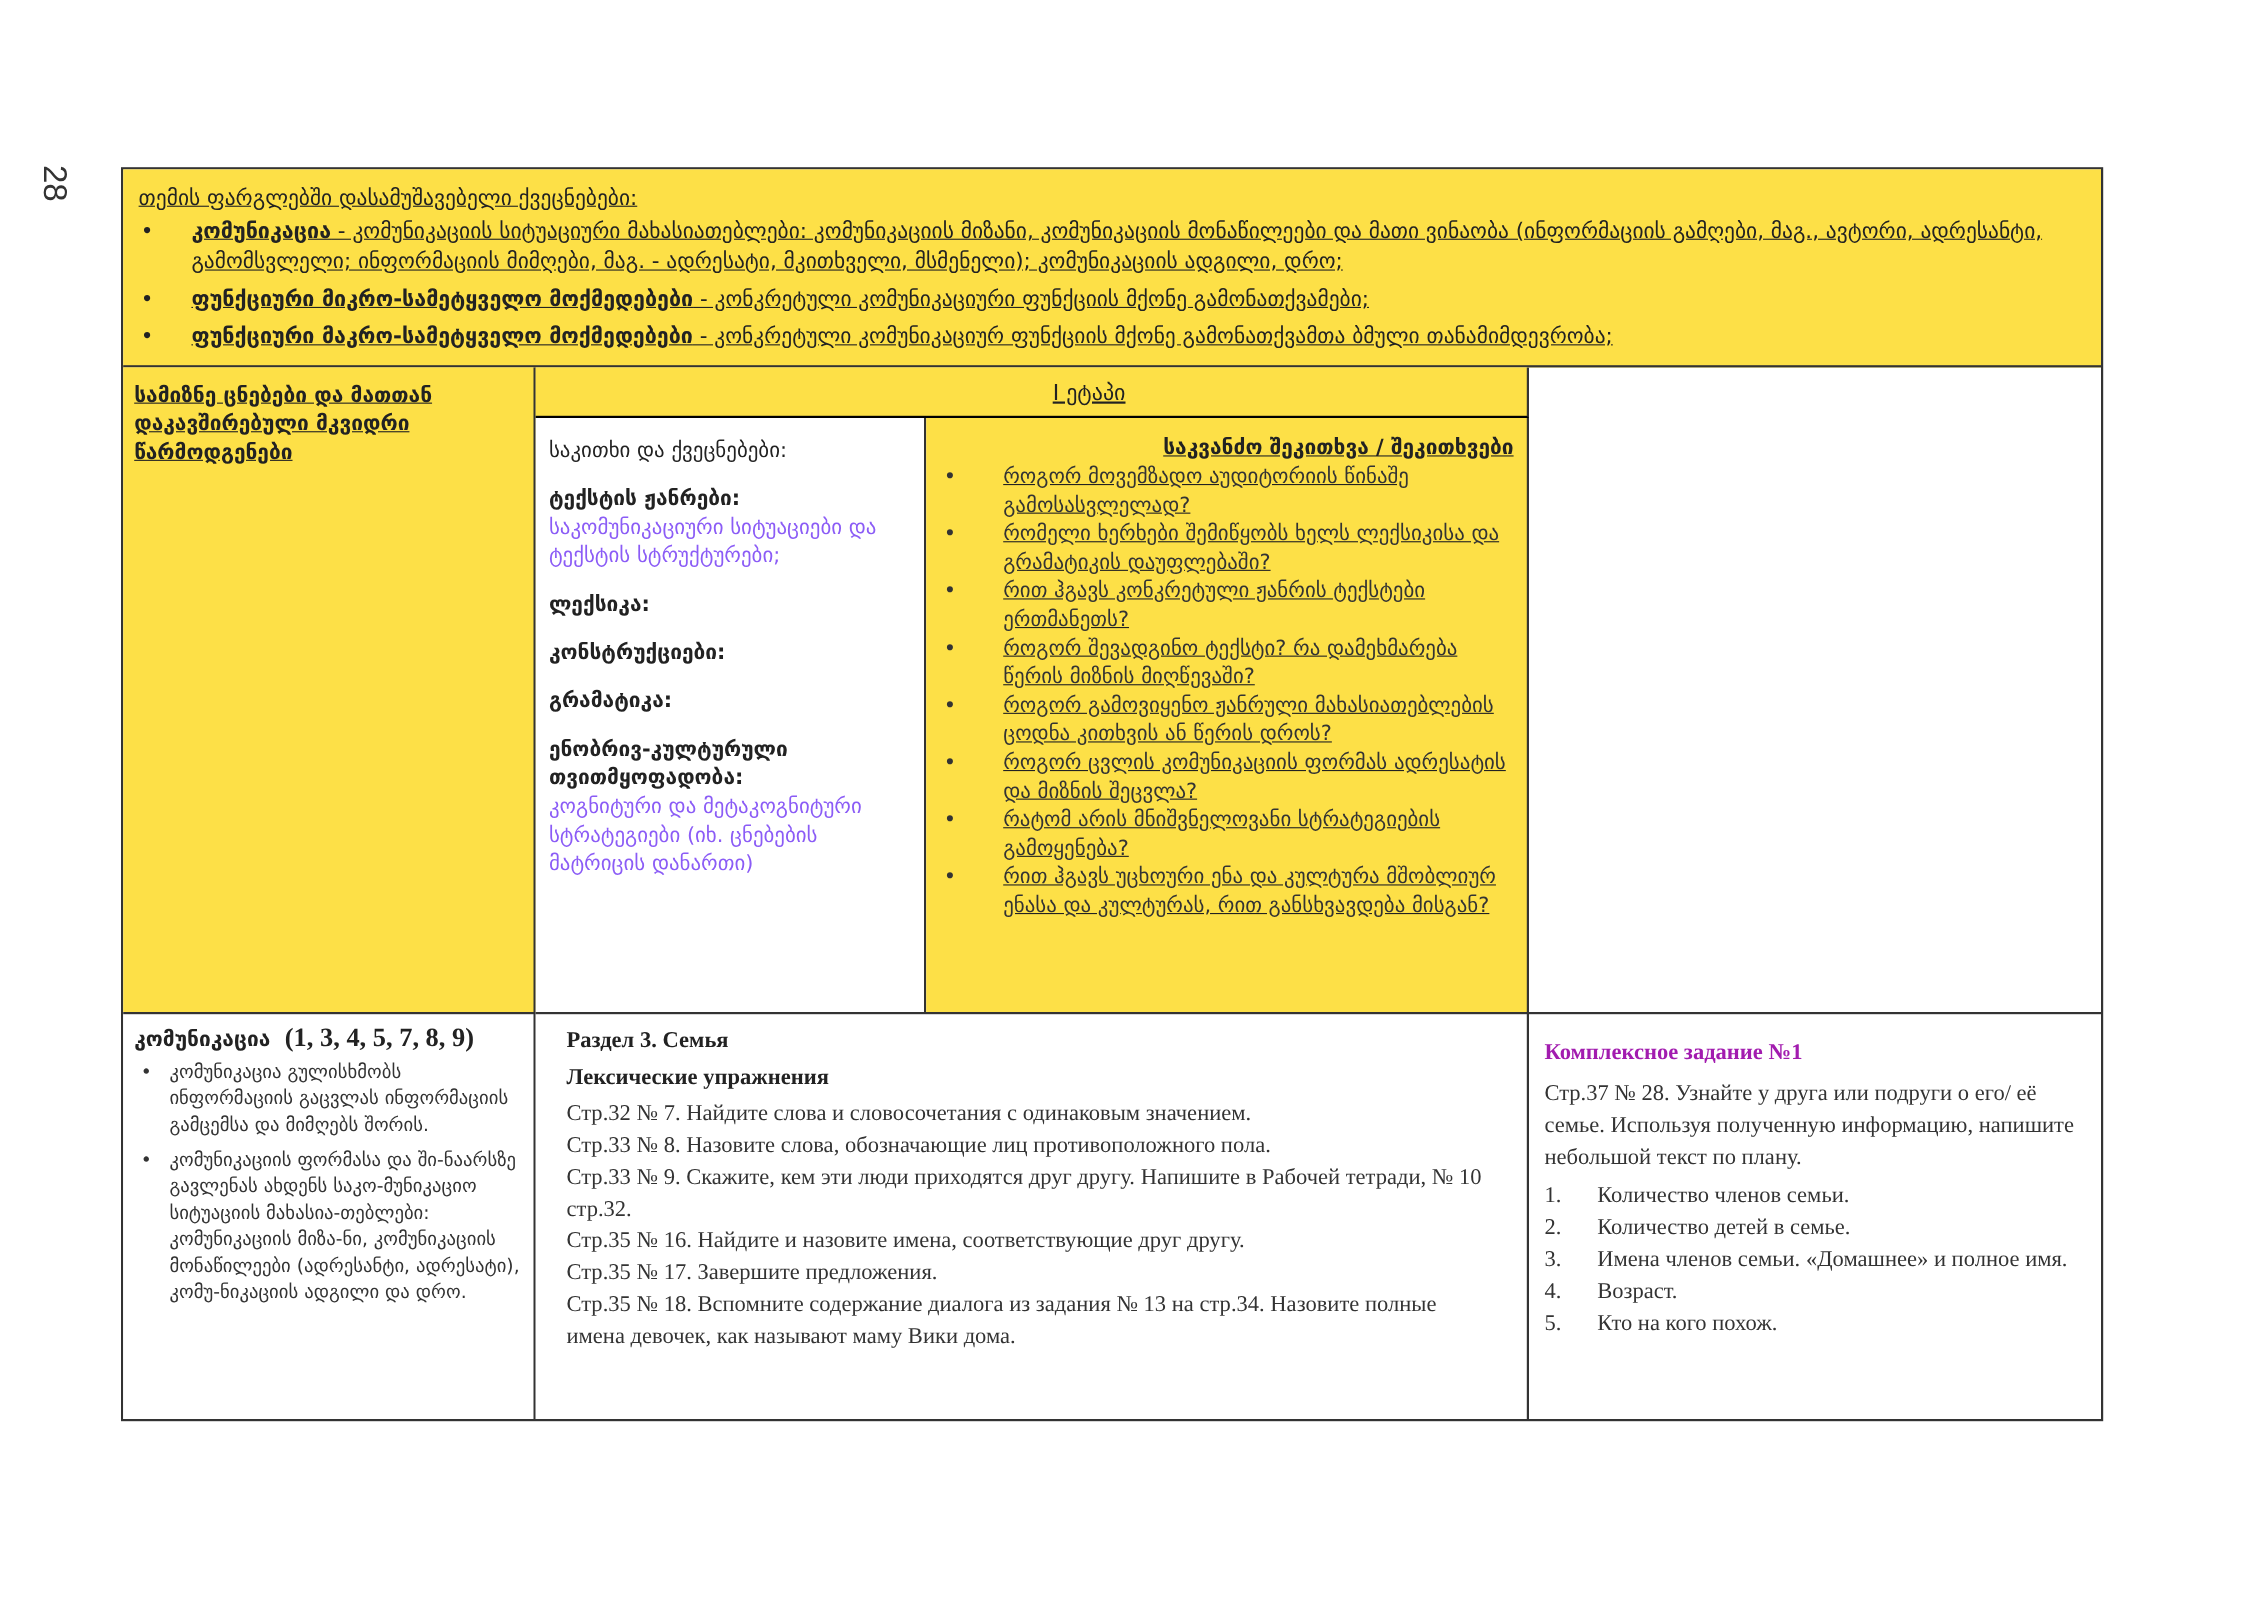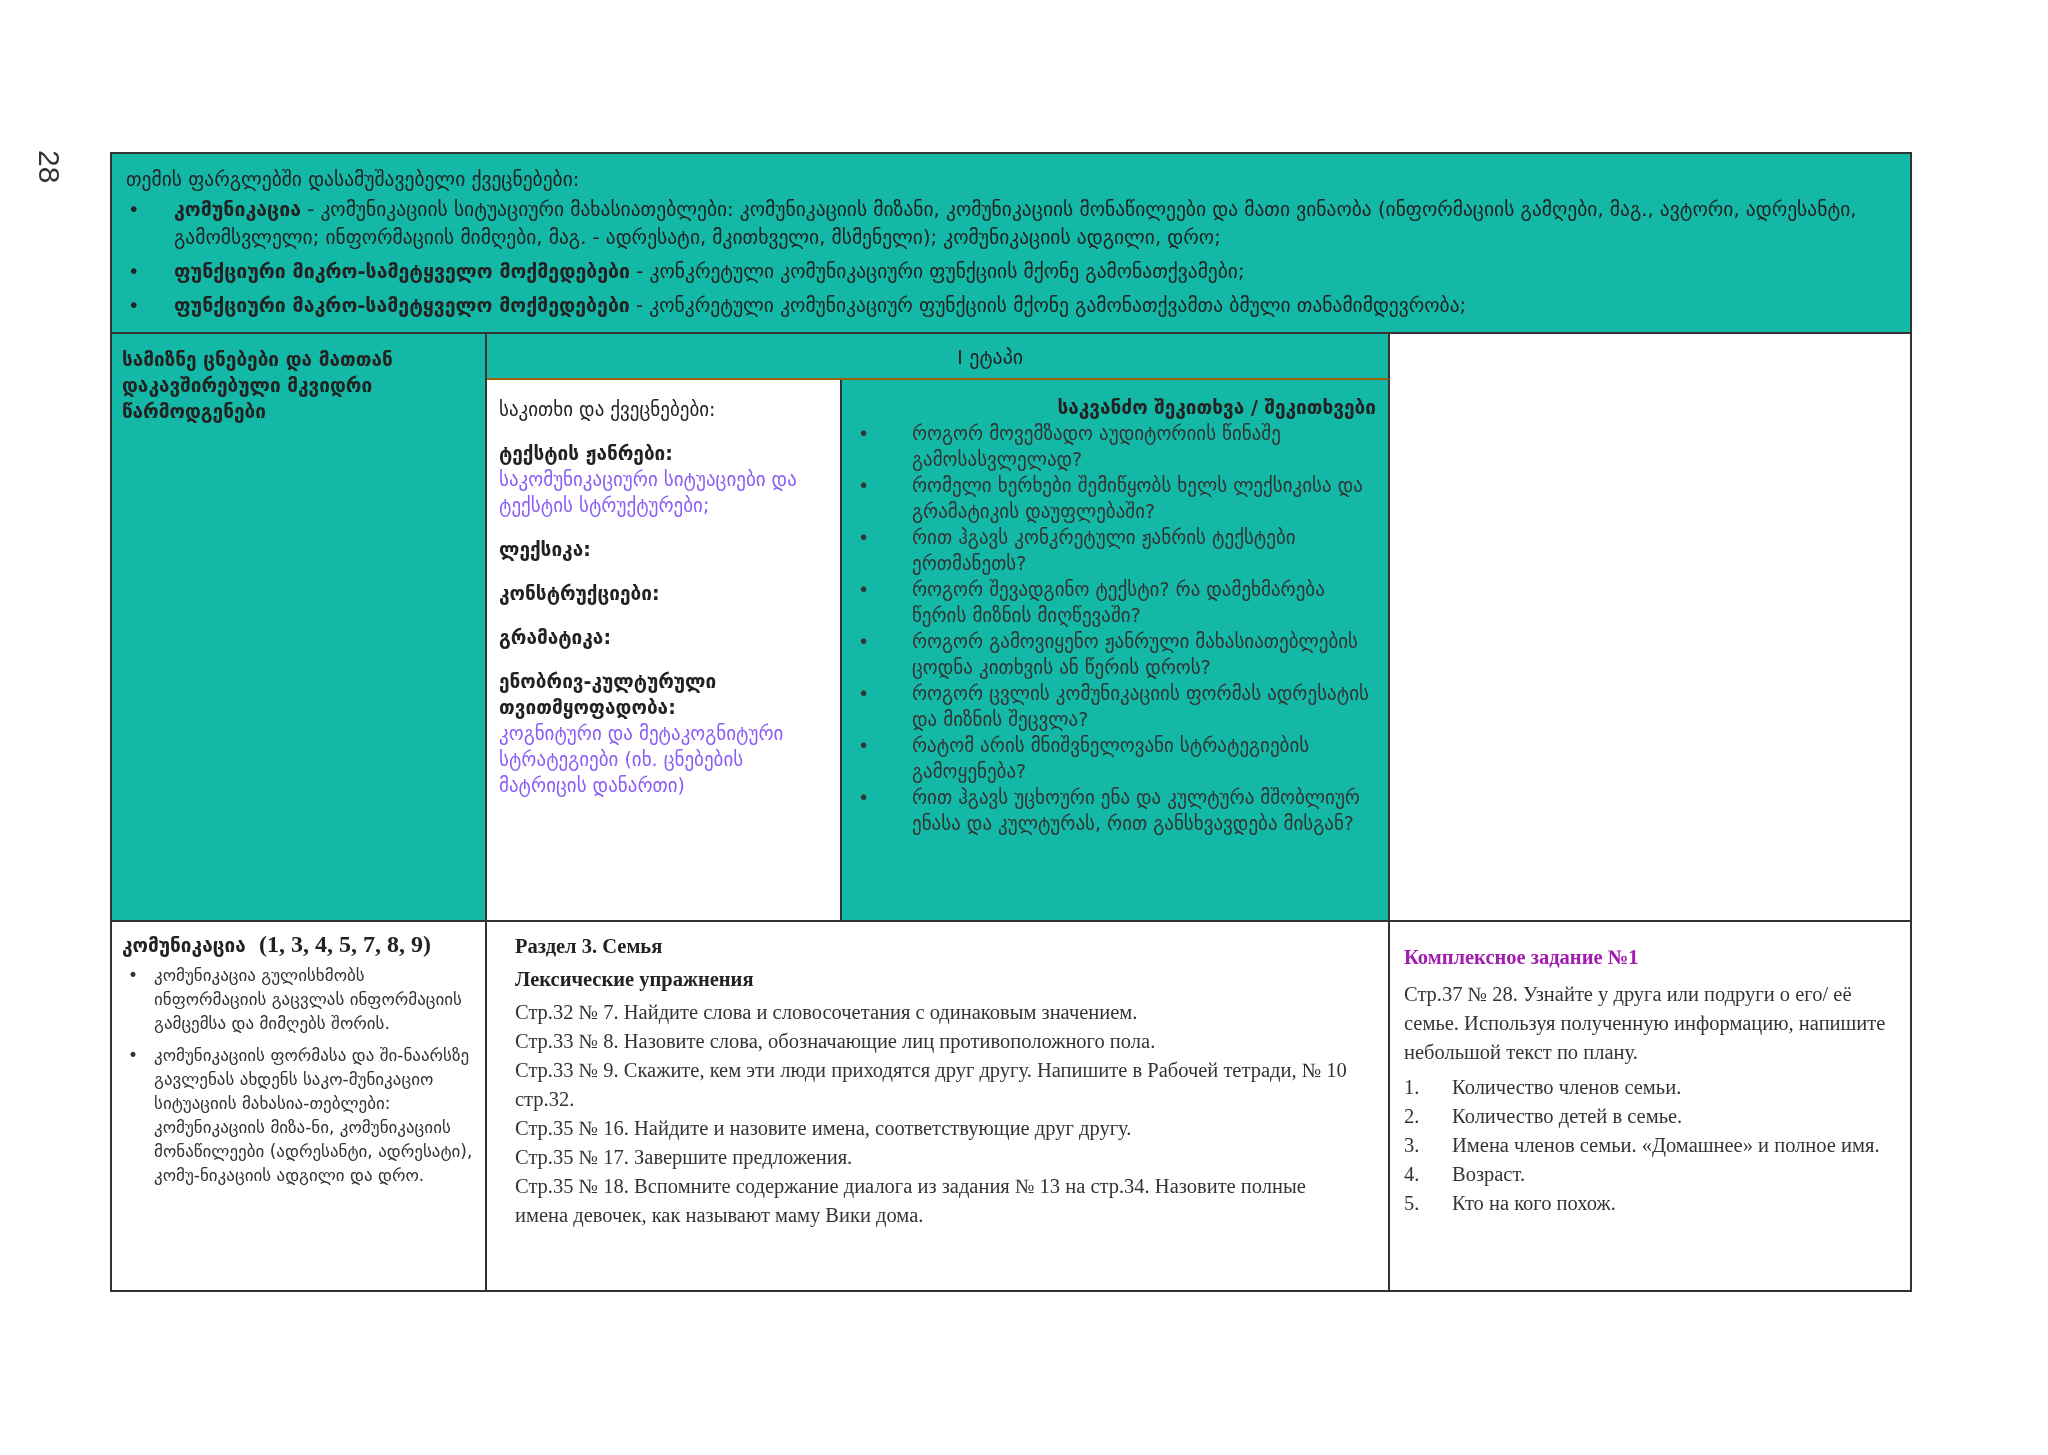--- a/index.html
+++ b/index.html
@@ -21,21 +21,21 @@
       transform-origin: left top;
       margin-left: 30px;
     }
     .sheet {
       position: absolute;
       left: 110px; top: 152px;
       width: 1802px;
       border: 2px solid #333;
       box-sizing: border-box;
     }
-    .gray { background: #14b8a6; }
+    .gray { background: #fde047; text-decoration: underline; }
     .white { background: #ffffff; }
     .topics {
       padding: 12px 14px 6px 14px;
       border-bottom: 2px solid #333;
       font-size: 19.5px;
       line-height: 28px;
     }
     .topics .title { margin-bottom: 2px; }
     .topics ul { list-style: none; margin: 0; padding: 0; }
     .topics li { position: relative; padding-left: 48px; margin-bottom: 6px; }
@@ -50,21 +50,21 @@
     .cell { box-sizing: border-box; font-size: 19px; line-height: 26px; }
     .c-concepts {
       grid-column: 1; grid-row: 1 / span 2;
       border-right: 2px solid #333;
       padding: 12px 10px;
       font-weight: bold;
     }
     .c-stage {
       grid-column: 2 / span 2; grid-row: 1;
       border-right: 2px solid #333;
-      border-bottom: 2px solid #a16207;
+      border-bottom: 2px solid #000000;
       padding: 10px 0 0 470px;
       font-size: 20px;
     }
     .c-complex {
       grid-column: 4; grid-row: 1 / span 2;
       padding: 12px 12px;
       font-weight: bold;
     }
     .c-subtopics {
       grid-column: 2; grid-row: 2;

